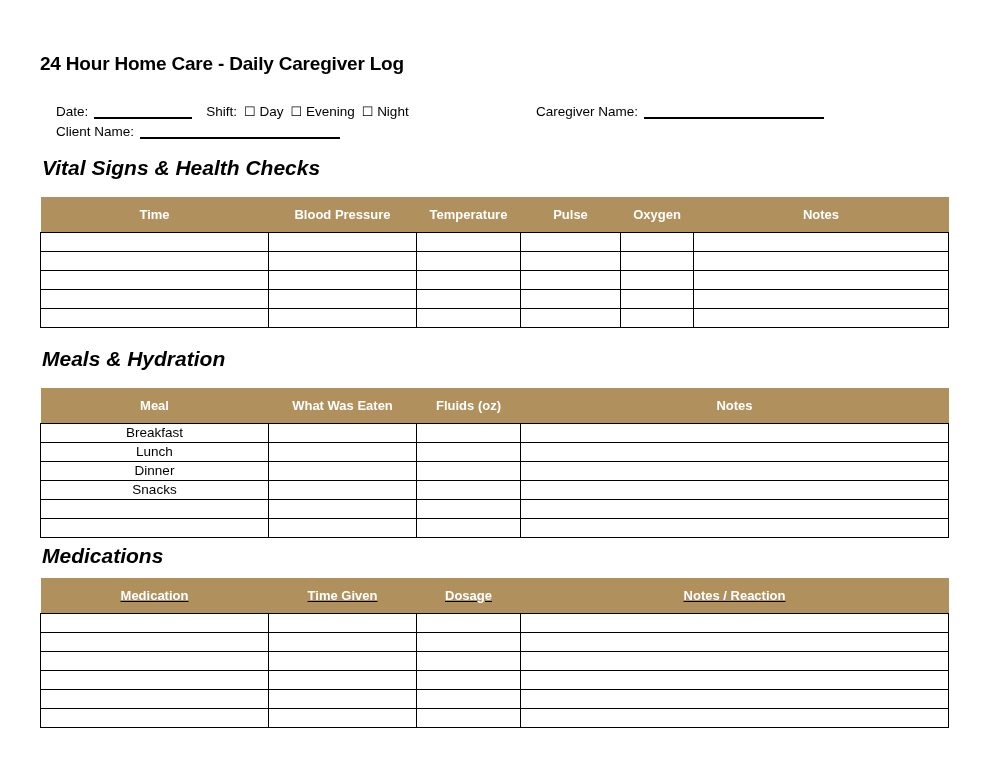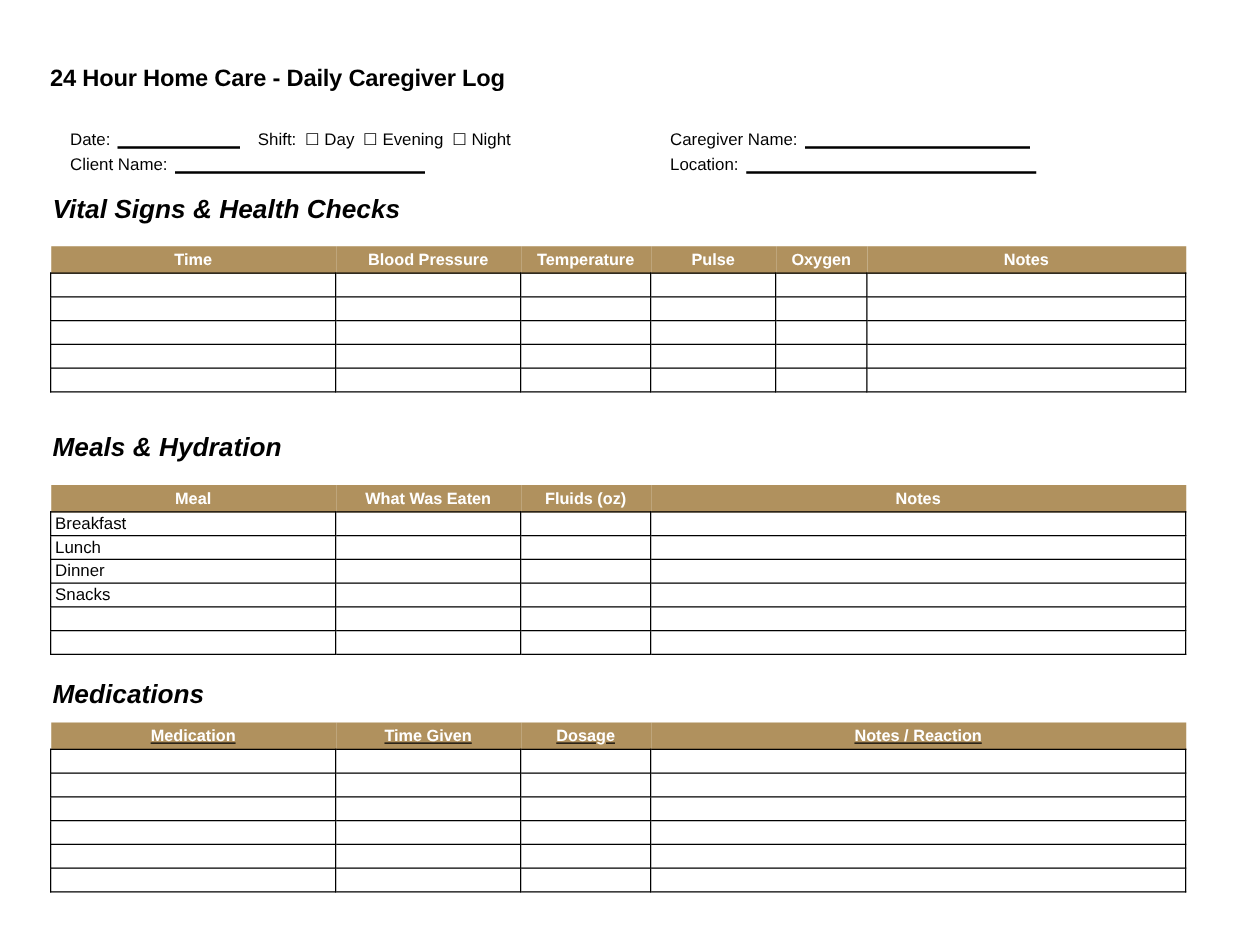--- a/index.html
+++ b/index.html
@@ -108,38 +108,38 @@
   #table-vitals { top: 197px; }
   #table-meals  { top: 388px; }
   #table-meds   { top: 578px; text-decoration: underline; }
 
   .grid th {
     background: #b0915e;
     color: #ffffff;
     font-weight: bold;
     font-size: 13px;
     text-align: center;
-    height: 21px;
+    height: 35px;
     padding: 0 2px;
     border: none;
     line-height: 21px;
   }
   .grid td {
     border: 1.5px solid #000000;
     height: 18px;
     padding: 0 3px;
     background: #ffffff;
     font-size: 13.5px;
     line-height: 18px;
     vertical-align: middle;
     white-space: nowrap;
     overflow: hidden;
   }
   .grid td.filled {
-    text-align: left;
+    text-align: center;
   }
 </style>
 </head>
 <body>
 
 <div class="page">
 
   <div class="doc-title">24 Hour Home Care - Daily Caregiver Log</div>
 
   <div class="meta">
@@ -167,24 +167,20 @@
         <span class="meta-label">Caregiver Name:</span>
         <span class="rule rule-cg"></span>
       </div>
     </div>
 
     <div class="meta-row">
       <div class="meta-left">
         <span class="meta-label">Client Name:</span>
         <span class="rule rule-client"></span>
       </div>
-      <div class="meta-right">
-        <span class="meta-label">Location:</span>
-        <span class="rule rule-loc"></span>
-      </div>
     </div>
   </div>
 
   <div class="section-heading" id="heading-vitals">Vital Signs &amp; Health Checks</div>
 
   <table class="grid" id="table-vitals">
     <colgroup>
       <col style="width:228px">
       <col style="width:148px">
       <col style="width:104px">

